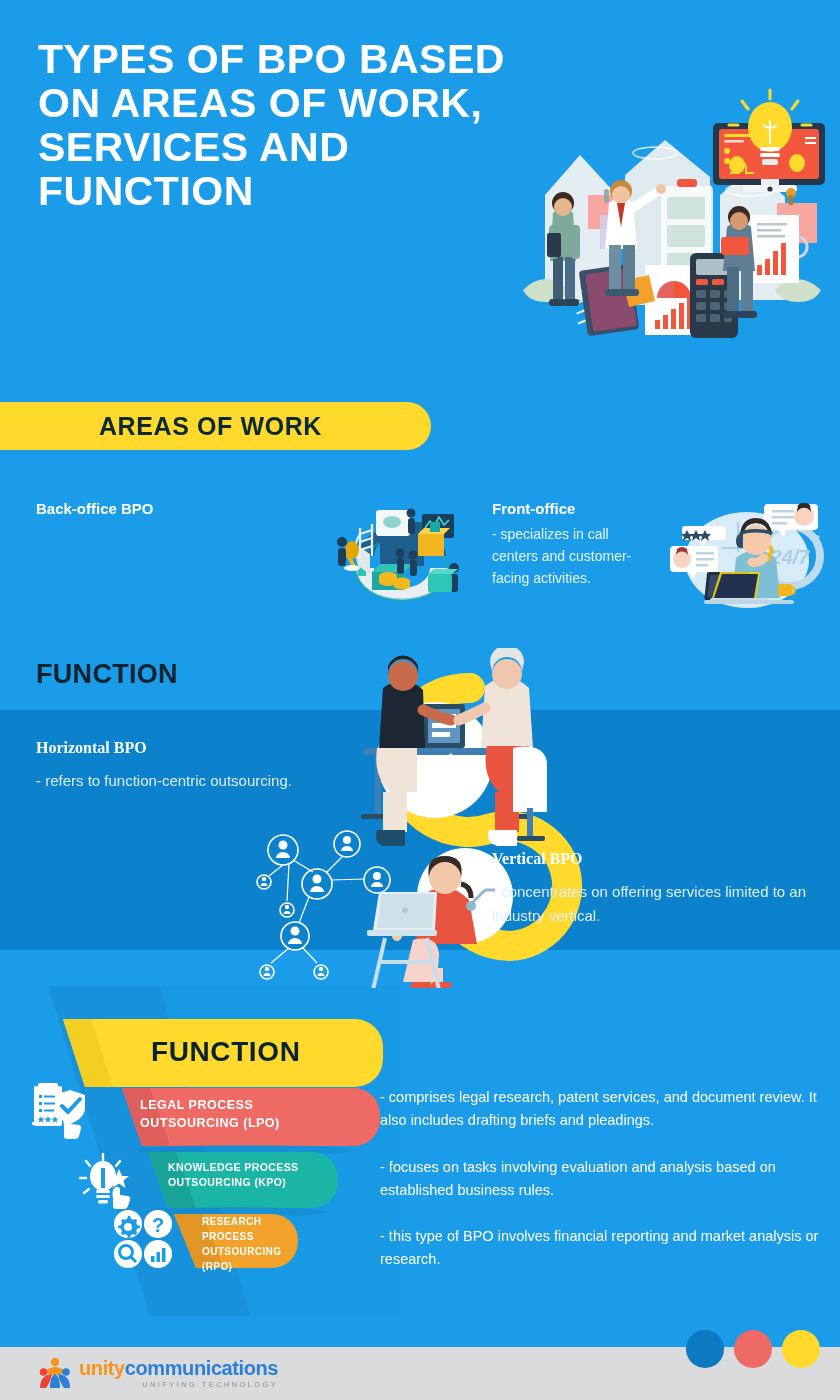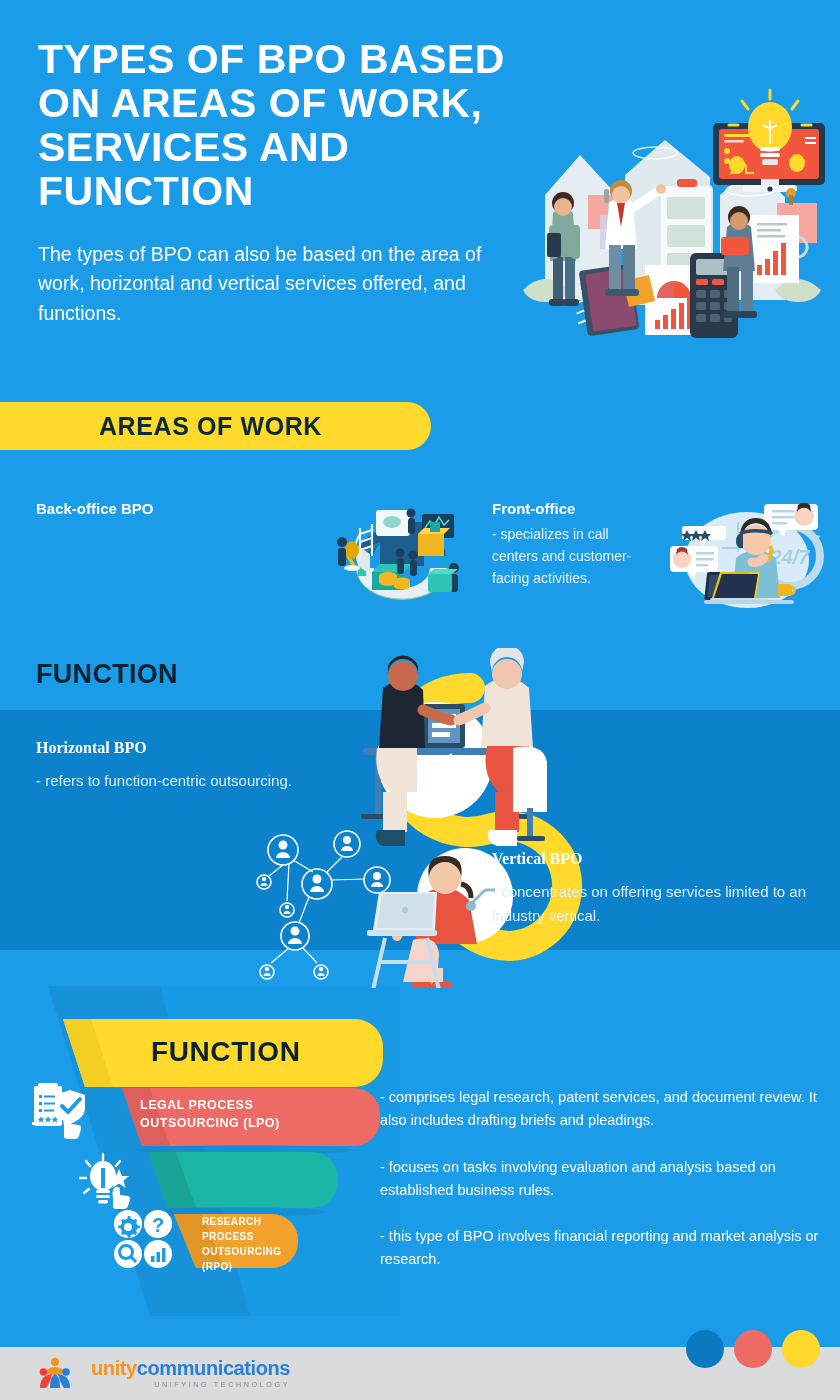--- a/index.html
+++ b/index.html
@@ -92,34 +92,33 @@
   #fn-desc-2 { top:1156px; }
   #fn-desc-3 { top:1225px; }
 
   
   .footer { position:absolute; left:0; top:1347px; width:840px; height:53px; background:#d9dbdd; }
   .dots { position:absolute; top:1330px; left:686px; width:140px; height:40px; z-index:7; }
   .dot { position:absolute; width:38px; height:38px; border-radius:50%; }
   #dot1 { left:0;  background:#0b7ac2; }
   #dot2 { left:48px; background:#ee6a65; }
   #dot3 { left:96px; background:#ffd92b; }
-  .logo { position:absolute; left:38px; top:1355px; height:36px; display:flex; align-items:center;gap:12px; }
+  .logo { position:absolute; left:38px; top:1355px; height:36px; display:flex; align-items:center; }
   .logo-mark { width:34px; height:32px; margin-right:7px; }
   .logo-word { line-height:1; }
   .logo-word .a { font-size:20px; font-weight:bold; color:#f7941e; letter-spacing:-0.4px; }
   .logo-word .b { font-size:20px; font-weight:bold; color:#2b7fd4; letter-spacing:-0.4px; }
   .logo-tag { font-size:7.2px; letter-spacing:2.6px; color:#8a8d90; margin-top:3px; text-align:right; }
 </style>
 </head>
 <body>
 
 <div class="page">
 
   <div class="hero-title">TYPES OF BPO BASED ON AREAS OF WORK, SERVICES AND FUNCTION</div>
-  <div class="hero-sub">The types of BPO can also be based on the area of work, horizontal and vertical services offered, and functions.</div>
 
   <div class="hero-art">
     <svg viewBox="0 0 335 260" width="335" height="260">
 
       <path d="M40 110 L75 70 L110 108 L110 215 L40 215 Z" fill="#e4eef2"></path>
       <path d="M120 90 L160 55 L205 92 L205 220 L120 220 Z" fill="#dfeaef"></path>
       <path d="M215 110 L248 82 L280 112 L280 215 L215 215 Z" fill="#e4eef2"></path>
       <ellipse cx="150" cy="68" rx="22" ry="6" fill="none" stroke="#fff" stroke-width="1.4" opacity=".8"></ellipse>
       <ellipse cx="245" cy="105" rx="24" ry="6" fill="none" stroke="#fff" stroke-width="1.4" opacity=".8"></ellipse>
       <path d="M18 205 q22 -22 46 0 q-6 12 -23 12 q-17 0 -23 -12z" fill="#cfe0c8"></path>
@@ -523,20 +522,21 @@
       <path d="M68 66 L232 66 A26 26 0 0 1 258 92 L258 96 A26 26 0 0 1 232 122 L88 122 Z" fill="#1bb5a6"></path>
       <path d="M68 66 L96 66 L116 122 L88 122 Z" fill="#17a496"></path>
       <ellipse cx="155" cy="126" rx="92" ry="5" fill="#1682c3" opacity=".45"></ellipse>
 
       <path d="M94 128 L192 128 A26 26 0 0 1 218 154 L218 156 A26 26 0 0 1 192 182 L116 182 Z" fill="#f2a22a"></path>
       <path d="M94 128 L122 128 L144 182 L116 182 Z" fill="#e09524"></path>
     </svg>
   </div>
 
   <div class="fn-text lpo">LEGAL PROCESS OUTSOURCING (LPO)</div>
+  <div class="fn-text kpo">KNOWLEDGE PROCESS OUTSOURCING (KPO)</div>
   <div class="fn-text rpo">RESEARCH PROCESS OUTSOURCING (RPO)</div>
 
   <div class="fn-icon" id="fn-icon-1">
     <svg viewBox="0 0 62 62" width="62" height="62">
       <rect x="6" y="4" width="28" height="40" rx="2" fill="#ffffff"></rect>
       <rect x="10" y="1" width="20" height="6" rx="2" fill="#ffffff"></rect>
       <g fill="#1b9ce8">
         <rect x="11" y="13" width="3" height="3"></rect>
           <rect x="16" y="13.5" width="13" height="2"></rect>
         <rect x="11" y="20" width="3" height="3"></rect>

